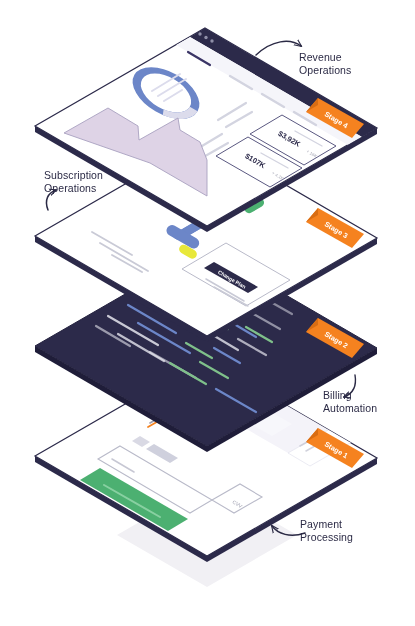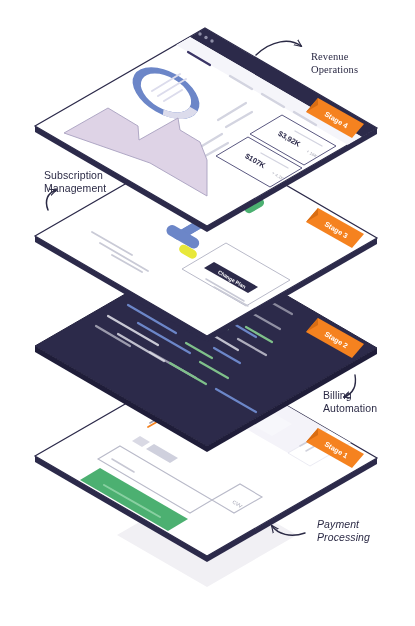--- a/index.html
+++ b/index.html
@@ -10,24 +10,24 @@
   #stage{position:absolute;inset:0;width:415px;height:626px;}
   .anno{
     position:absolute;
     font-family:"Liberation Sans", sans-serif;
     font-size:10.5px;
     line-height:12.5px;
     color:#2b2a45;
     white-space:pre-line;
     letter-spacing:.1px;
   }
-  #lbl-revenue{left:311px;top:51px;font-family:Liberation Serif, serif;}
+  #lbl-revenue{left:299px;top:51px;}
   #lbl-subscription{left:44px;top:169px;}
   #lbl-billing{left:307px;top:389px;margin-left:16px;}
-  #lbl-payment{left:317px;top:518px;font-style:italic;}
+  #lbl-payment{left:300px;top:518px;}
 </style>
 </head>
 <body>
 
 <svg id="stage" viewBox="0 0 415 626" xmlns="http://www.w3.org/2000/svg">
 
   <defs>
 
     <marker id="ah" viewBox="0 0 10 10" refX="8" refY="5" markerWidth="5.5" markerHeight="5.5" orient="auto-start-reverse">
       <path d="M0,1 L9,5 L0,9" fill="none" stroke="#2b2a45" stroke-width="1.4" stroke-linecap="round" stroke-linejoin="round"></path>
@@ -295,17 +295,17 @@
     <path d="M256,55 C272,40 290,38 301,46" marker-end="url(#ah)"></path>
     <path d="M48,210 C44,200 48,193 56,190" marker-end="url(#ah)"></path>
     <path d="M355,375 C357,387 352,394 344,397" marker-end="url(#ah)" stroke-width="1.4"></path>
     <path d="M305,533 C290,538 278,534 272,526" marker-end="url(#ah)"></path>
   </g>
 </svg>
 
 <div class="anno" id="lbl-revenue">Revenue
 Operations</div>
 <div class="anno" id="lbl-subscription">Subscription
-Management</div>
+Operations</div>
 <div class="anno" id="lbl-billing">Billing
 Automation</div>
 <div class="anno" id="lbl-payment">Payment
 Processing</div>
 
 </body></html>

